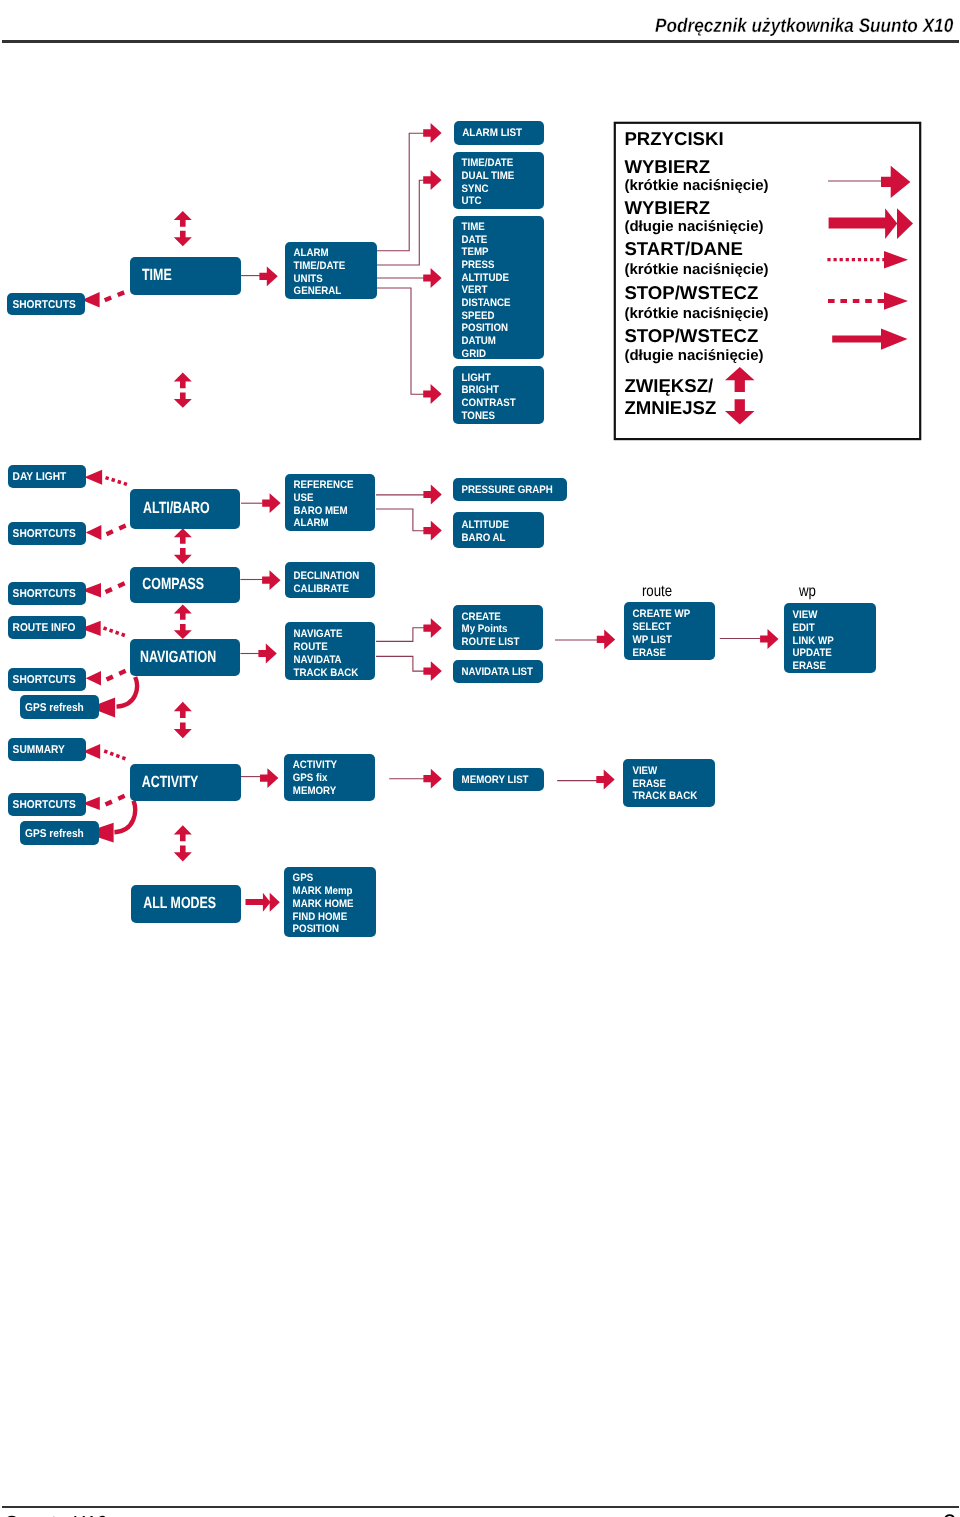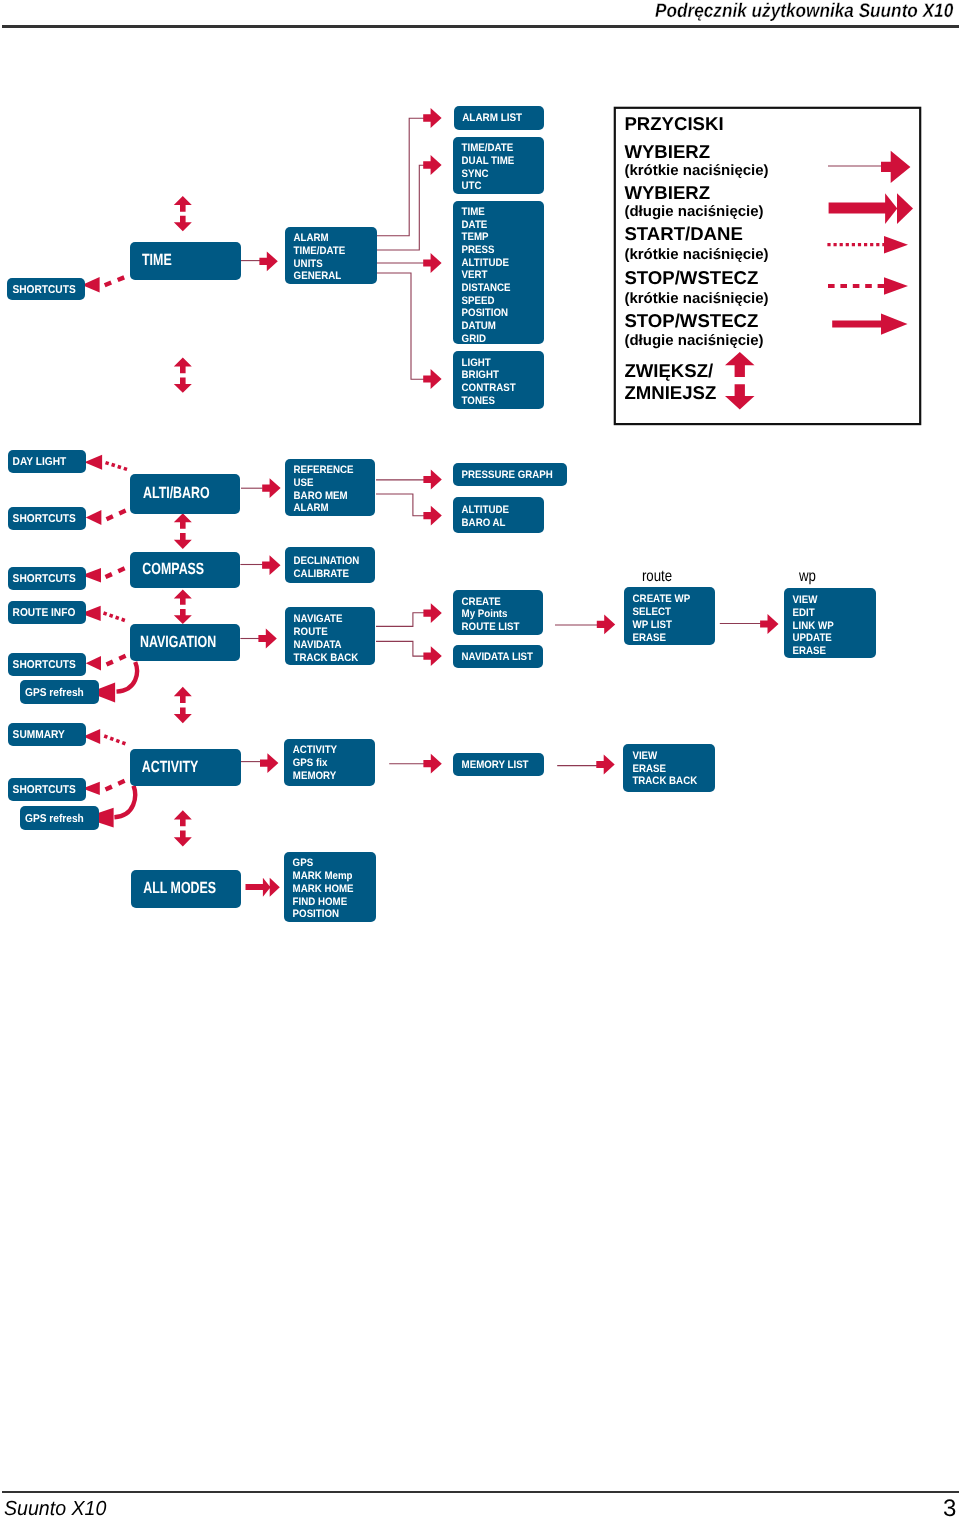--- a/index.html
+++ b/index.html
@@ -1,18 +1,18 @@
 <!DOCTYPE html>
 <html><head>
 <meta charset="utf-8">
 <title>Suunto X10</title>
 <style>
   html,body{margin:0;padding:0;background:#fff;-webkit-font-smoothing:antialiased;text-rendering:geometricPrecision;}
   body{width:960px;height:1517px;font-family:"Liberation Sans",sans-serif;position:relative;overflow:hidden;}
-  .page{position:absolute;left:0;top:1px;width:960px;height:1246px;background:#fff;}
+  .page{position:absolute;left:0;top:16px;width:960px;height:1246px;background:#fff;}
   #hdr{position:absolute;left:655px;top:-1px;font-weight:bold;font-style:italic;font-size:19.6px;color:#000;white-space:nowrap;transform:scaleX(0.878);transform-origin:left top;-webkit-text-stroke:0.32px #fff;}
   #hdr-rule{position:absolute;left:1.7px;top:24.4px;width:957.3px;height:2.3px;background:#333;}
   #ftr-rule{position:absolute;left:1.7px;top:1489.6px;width:957px;height:2.3px;background:#333;}
   #ftr-left{position:absolute;left:4.0px;top:1497px;font-weight:normal;font-style:italic;font-size:20.4px;color:#000;transform:scaleX(0.96);transform-origin:left top;}
   #ftr-page{position:absolute;left:943px;top:1494px;font-size:24px;color:#000;}
   svg.diagram{position:absolute;left:0;top:0;}
   svg text{font-family:"Liberation Sans",sans-serif;}
 </style>
 </head>
 <body>

